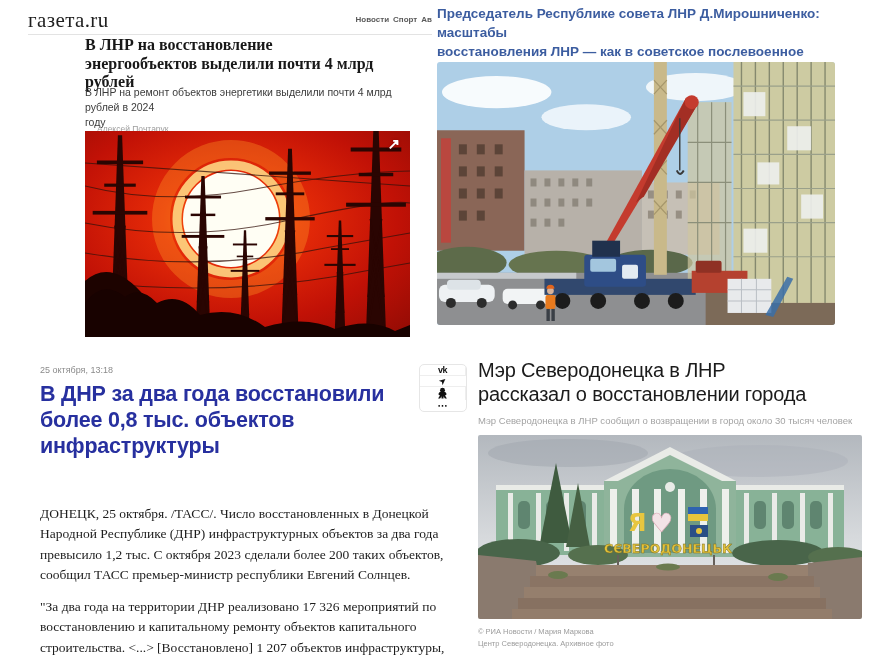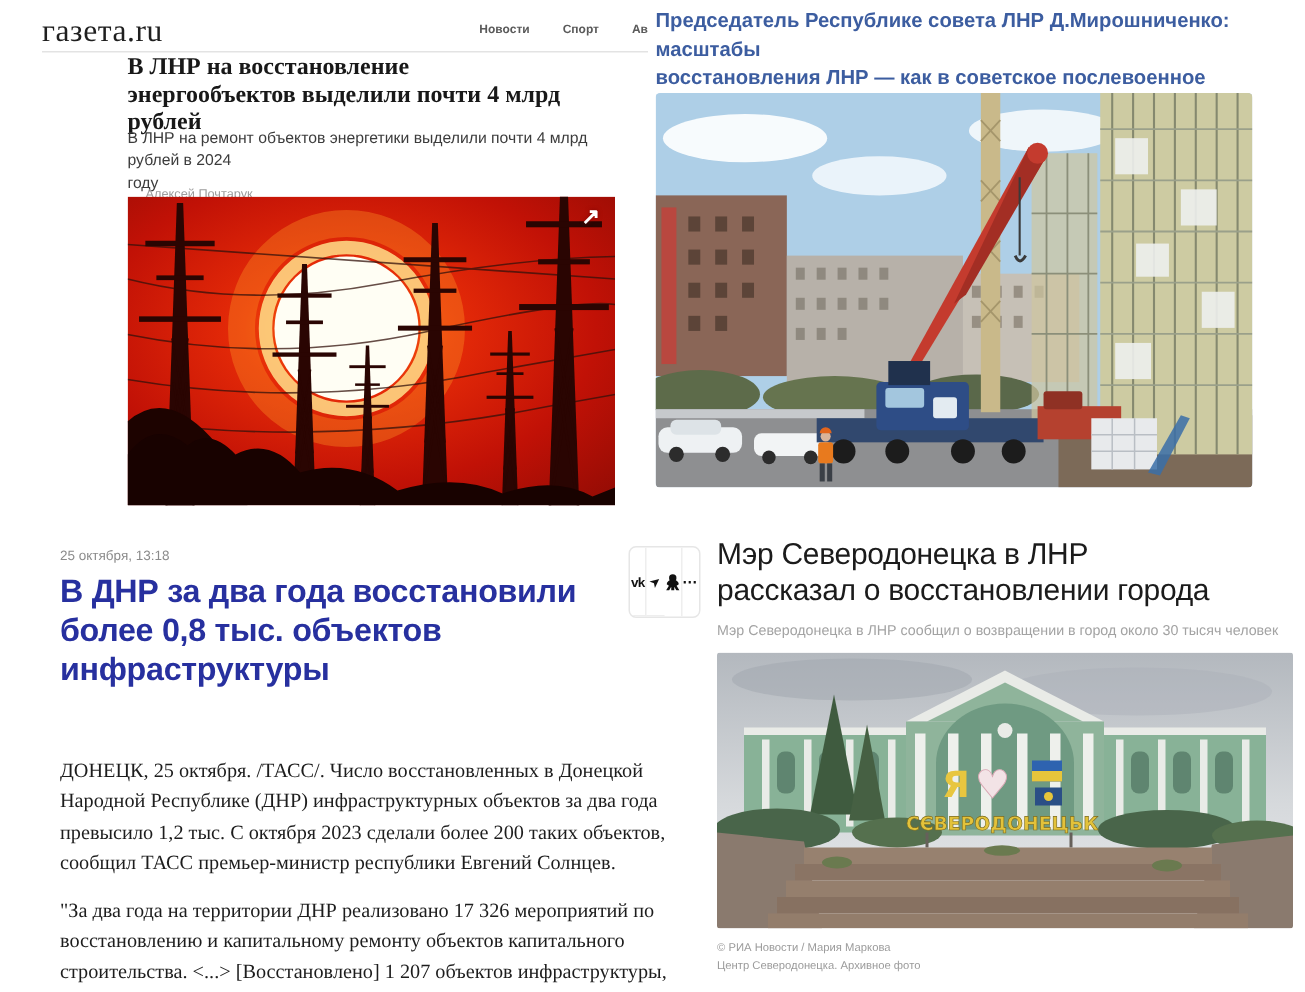--- a/index.html
+++ b/index.html
@@ -4,21 +4,21 @@
 <style>
   * { margin:0; padding:0; box-sizing:border-box; }
   html,body { width:870px; height:661px; overflow:hidden; background:#fff;
               font-family:"Liberation Sans", sans-serif; }
   #canvas { position:relative; width:870px; height:545px; background:#fff; }
   .abs { position:absolute; }
   .preline { white-space:pre-line; }
 
   
   .gz-logo { left:28px; top:8px; font-family:"Liberation Serif", serif; font-size:21px; color:#1f1f1f; letter-spacing:.4px; }
-  .gz-nav { right:438px; top:15px; display:flex; gap:22px; font-size:8px; color:#5a5a5a; font-weight:bold; }
+  .gz-nav { right:438px; top:15px; display:flex; gap:4px; font-size:8px; color:#5a5a5a; font-weight:bold; }
   .gz-nav span { cursor:pointer; }
   .gz-rule { left:28px; top:34px; width:404px; height:1px; background:#e3e3e3; }
   .gz-headline { left:85px; top:36px; width:334px; font-family:"Liberation Serif", serif; font-weight:bold;
                  font-size:16px; line-height:1.17; color:#181818; }
   .gz-subtitle { left:85px; top:85px; width:334px; font-size:10.5px; line-height:1.45; color:#3c3c3c; }
   .gz-author { left:85px; top:124px; font-size:8.5px; color:#9d9d9d;margin-left:12px; }
   .gz-photo { left:85px; top:131px; width:325px; height:206px; overflow:hidden; }
   .gz-expand { right:10px; top:4px; position:absolute; color:#ffffff; font-size:15px; font-weight:bold; text-shadow:0 0 3px rgba(120,0,0,.8); }
 
   
@@ -26,21 +26,21 @@
   .lg-photo { left:437px; top:62px; width:398px; height:263px; border-radius:3px; overflow:hidden; }
 
   
   .ts { left:25px; top:352px; width:445px; height:309px; }
   .ts-date { left:15px; top:13px; font-size:9px; color:#8b8b8b; }
   .ts-headline { left:15px; top:30px; width:380px; font-size:21.5px; font-weight:bold; line-height:1.2; color:#27309f; letter-spacing:-.2px; }
   .ts-subtitle { left:15px; top:114px; width:424px; font-size:12.5px; line-height:1.4; color:#303ba6; }
   .ts-body { left:15px; top:152px; width:414px; font-family:"Liberation Serif", serif; font-size:13.5px; line-height:1.5; color:#1d1d1d; }
   .ts-body p { margin-bottom:12px; }
   .ts-share { left:394px; top:12px; width:48px; height:48px; border:1px solid #e6e6e6; border-radius:5px;
-              display:grid; grid-template-columns:1fr 1fr 1fr 1fr; background:#fff; overflow:hidden; }
+              display:grid; grid-template-columns:1fr; background:#fff; overflow:hidden; }
   .ts-share .cell { display:flex; align-items:center; justify-content:center; font-size:10px; color:#111; cursor:pointer; }
   .ts-share .cell:nth-child(1){ border-right:1px solid #eee; border-bottom:1px solid #eee; }
   .ts-share .cell:nth-child(2){ border-bottom:1px solid #eee; }
   .ts-share .cell:nth-child(3){ border-right:1px solid #eee; }
   .vk-glyph { font-weight:bold; font-size:9px; letter-spacing:-.5px; }
   .tg-glyph { display:inline-block; transform:rotate(-40deg); font-size:9px; }
   .more-glyph { font-weight:bold; letter-spacing:1px; font-size:10px; }
 
   
   .ria { left:470px; top:352px; width:400px; height:309px; }

